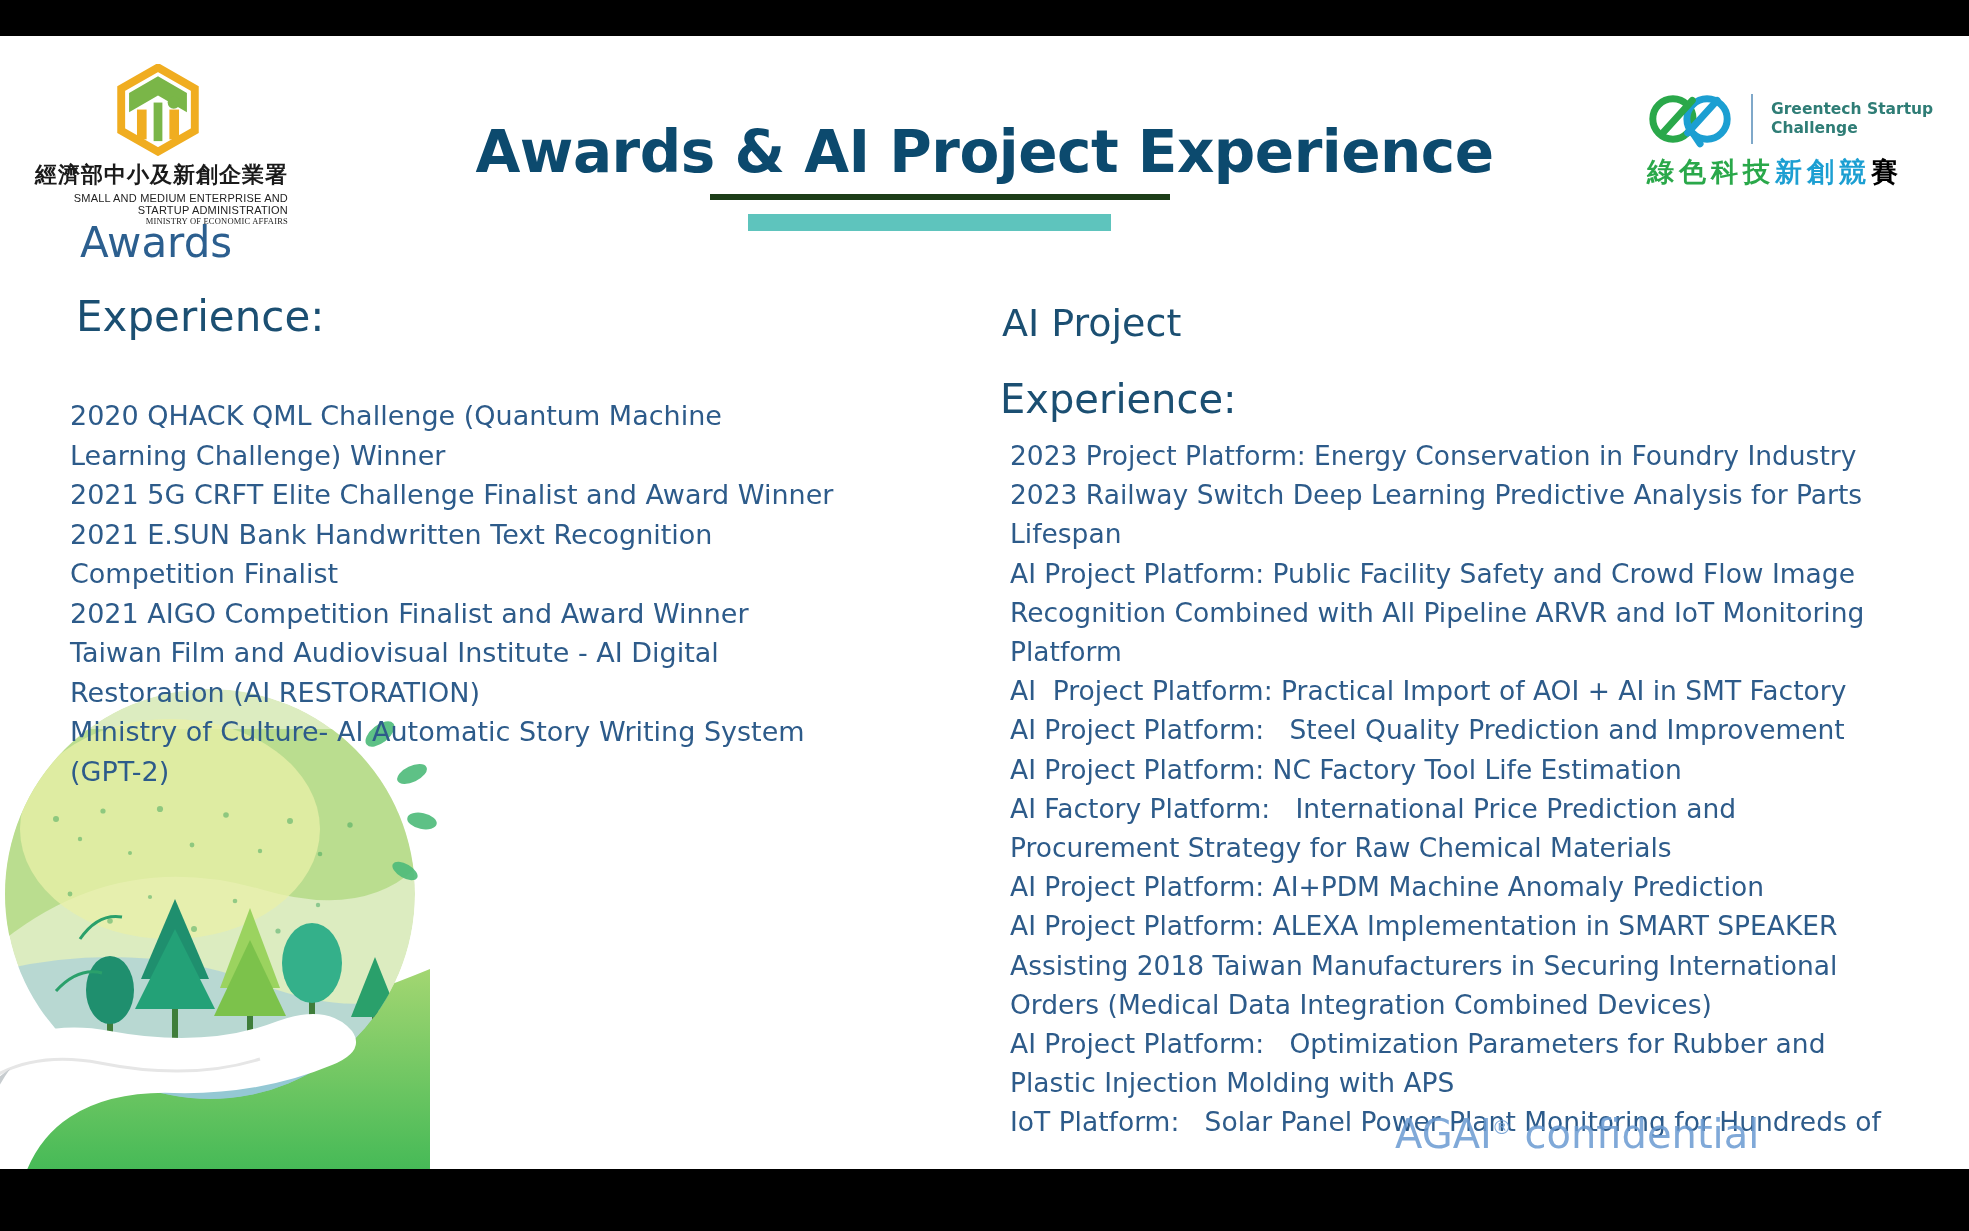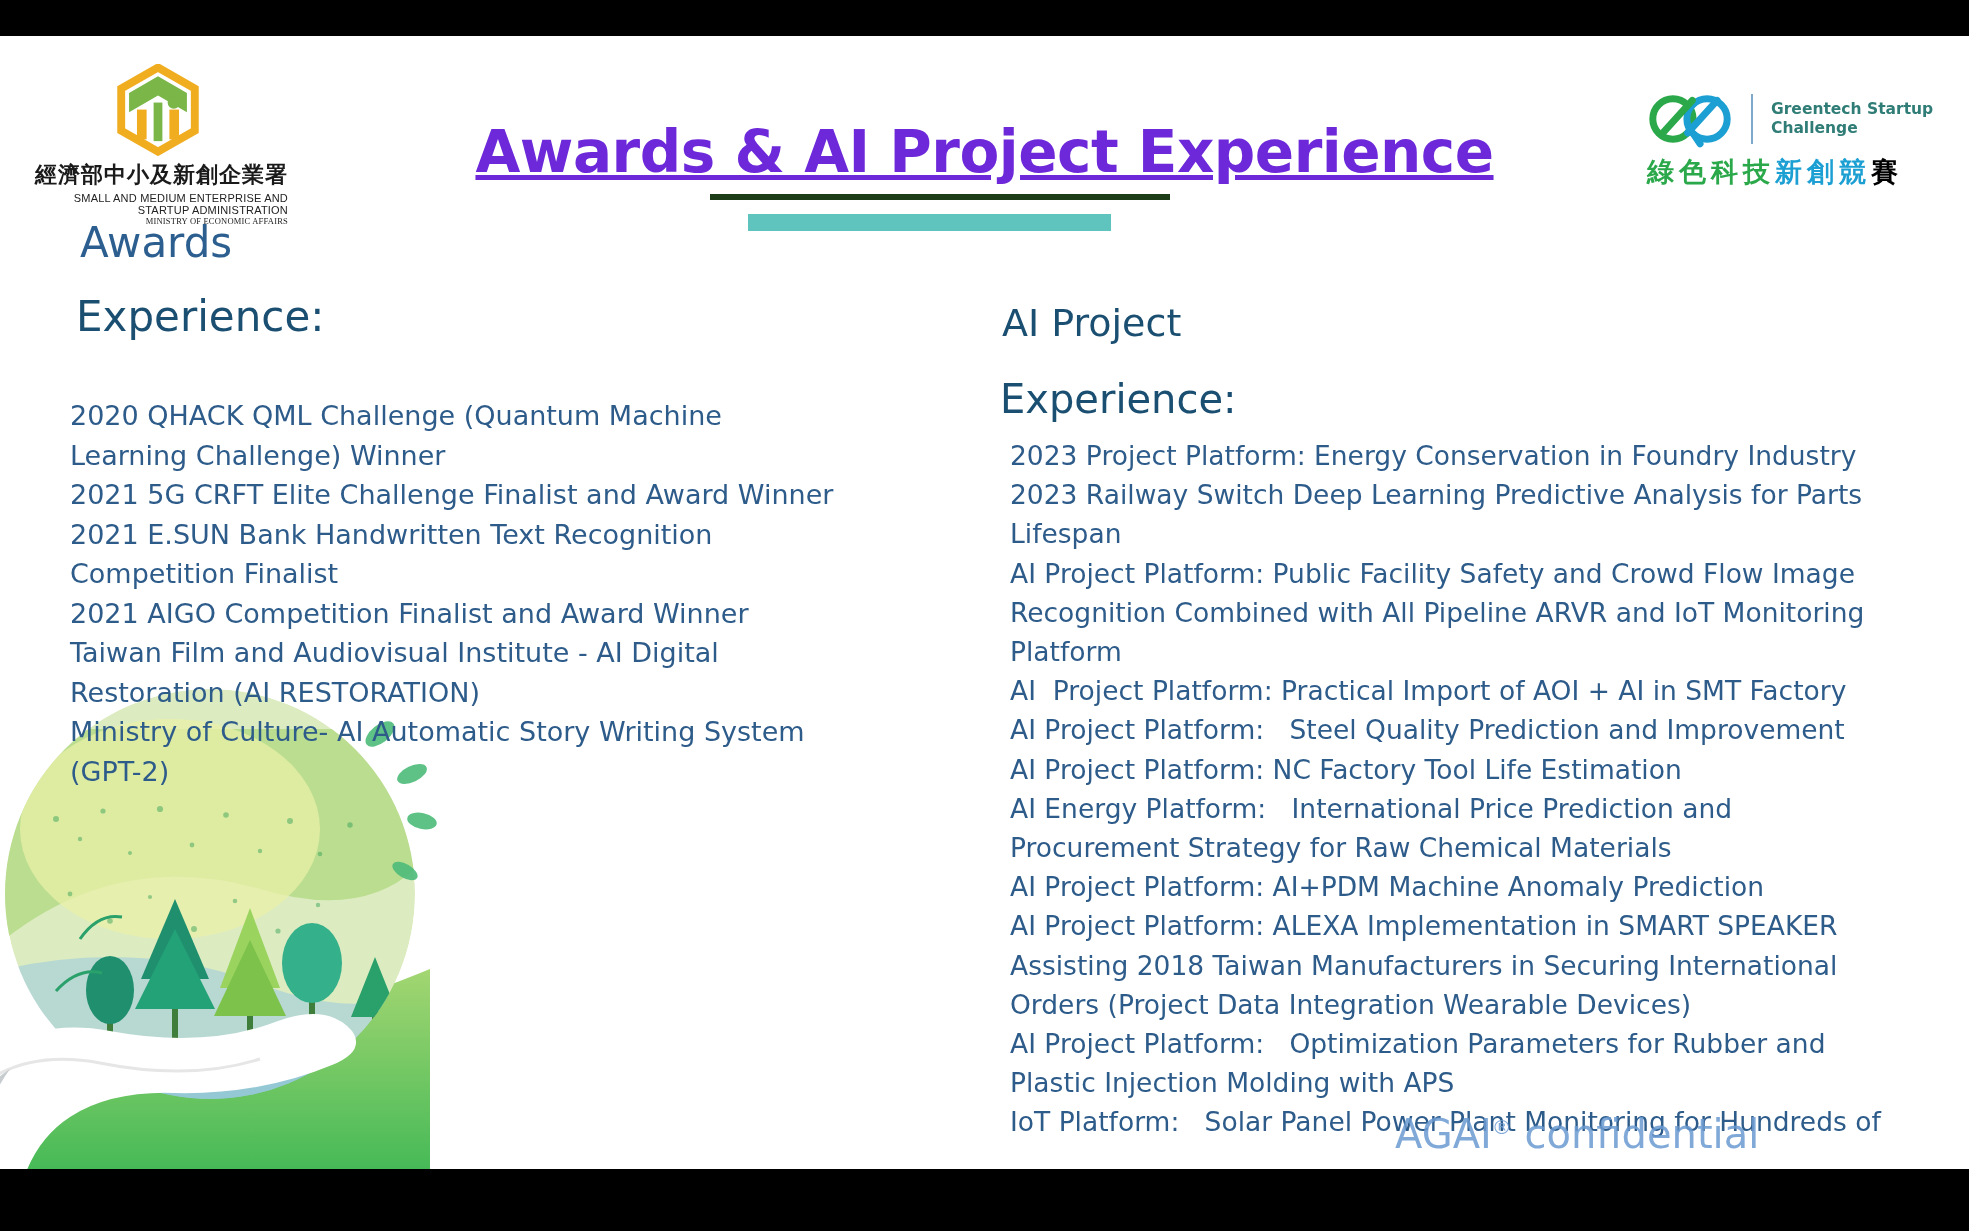--- a/index.html
+++ b/index.html
@@ -79,23 +79,22 @@
   .gsc-cn span:nth-child(6){color:#1c9fd2;}
   .gsc-cn span:nth-child(7){color:#1c9fd2;}
 
   .title {
     position: absolute; left: 0; right: 0; top: 82px;
     text-align: center;
     font-family: "DejaVu Sans", sans-serif;
     font-weight: 700;
     font-size: 58px;
     letter-spacing: -0.5px;
-    color: #6d28d9;
+    color: #0c4a6e;
     white-space: nowrap;
-    text-decoration: underline;
   }
   .title-underline {
     position: absolute;
     left: 710px; top: 158px;
     width: 460px; height: 6px;
     background: #1d3d18;
   }
   .title-bar {
     position: absolute;
     left: 748px; top: 178px;
@@ -316,26 +315,26 @@
     <div class="right-list">
       <div class="li">2023 Project Platform: Energy Conservation in Foundry Industry</div>
       <div class="li">2023 Railway Switch Deep Learning Predictive Analysis for Parts</div>
       <div class="li">Lifespan</div>
       <div class="li">AI Project Platform: Public Facility Safety and Crowd Flow Image</div>
       <div class="li">Recognition Combined with All Pipeline ARVR and IoT Monitoring</div>
       <div class="li">Platform</div>
       <div class="li">AI  Project Platform: Practical Import of AOI + AI in SMT Factory</div>
       <div class="li">AI Project Platform:   Steel Quality Prediction and Improvement</div>
       <div class="li">AI Project Platform: NC Factory Tool Life Estimation</div>
-      <div class="li">AI Energy Platform:   International Price Prediction and</div>
+      <div class="li">AI Factory Platform:   International Price Prediction and</div>
       <div class="li">Procurement Strategy for Raw Chemical Materials</div>
       <div class="li">AI Project Platform: AI+PDM Machine Anomaly Prediction</div>
       <div class="li">AI Project Platform: ALEXA Implementation in SMART SPEAKER</div>
       <div class="li">Assisting 2018 Taiwan Manufacturers in Securing International</div>
-      <div class="li">Orders (Project Data Integration Wearable Devices)</div>
+      <div class="li">Orders (Medical Data Integration Combined Devices)</div>
       <div class="li">AI Project Platform:   Optimization Parameters for Rubber and</div>
       <div class="li">Plastic Injection Molding with APS</div>
       <div class="li">IoT Platform:   Solar Panel Power Plant Monitoring for Hundreds of</div>
 
     </div>
 
     <div class="watermark">
       <span>AGAI</span><sup>®</sup>
       <span>confidential</span>
     </div>

